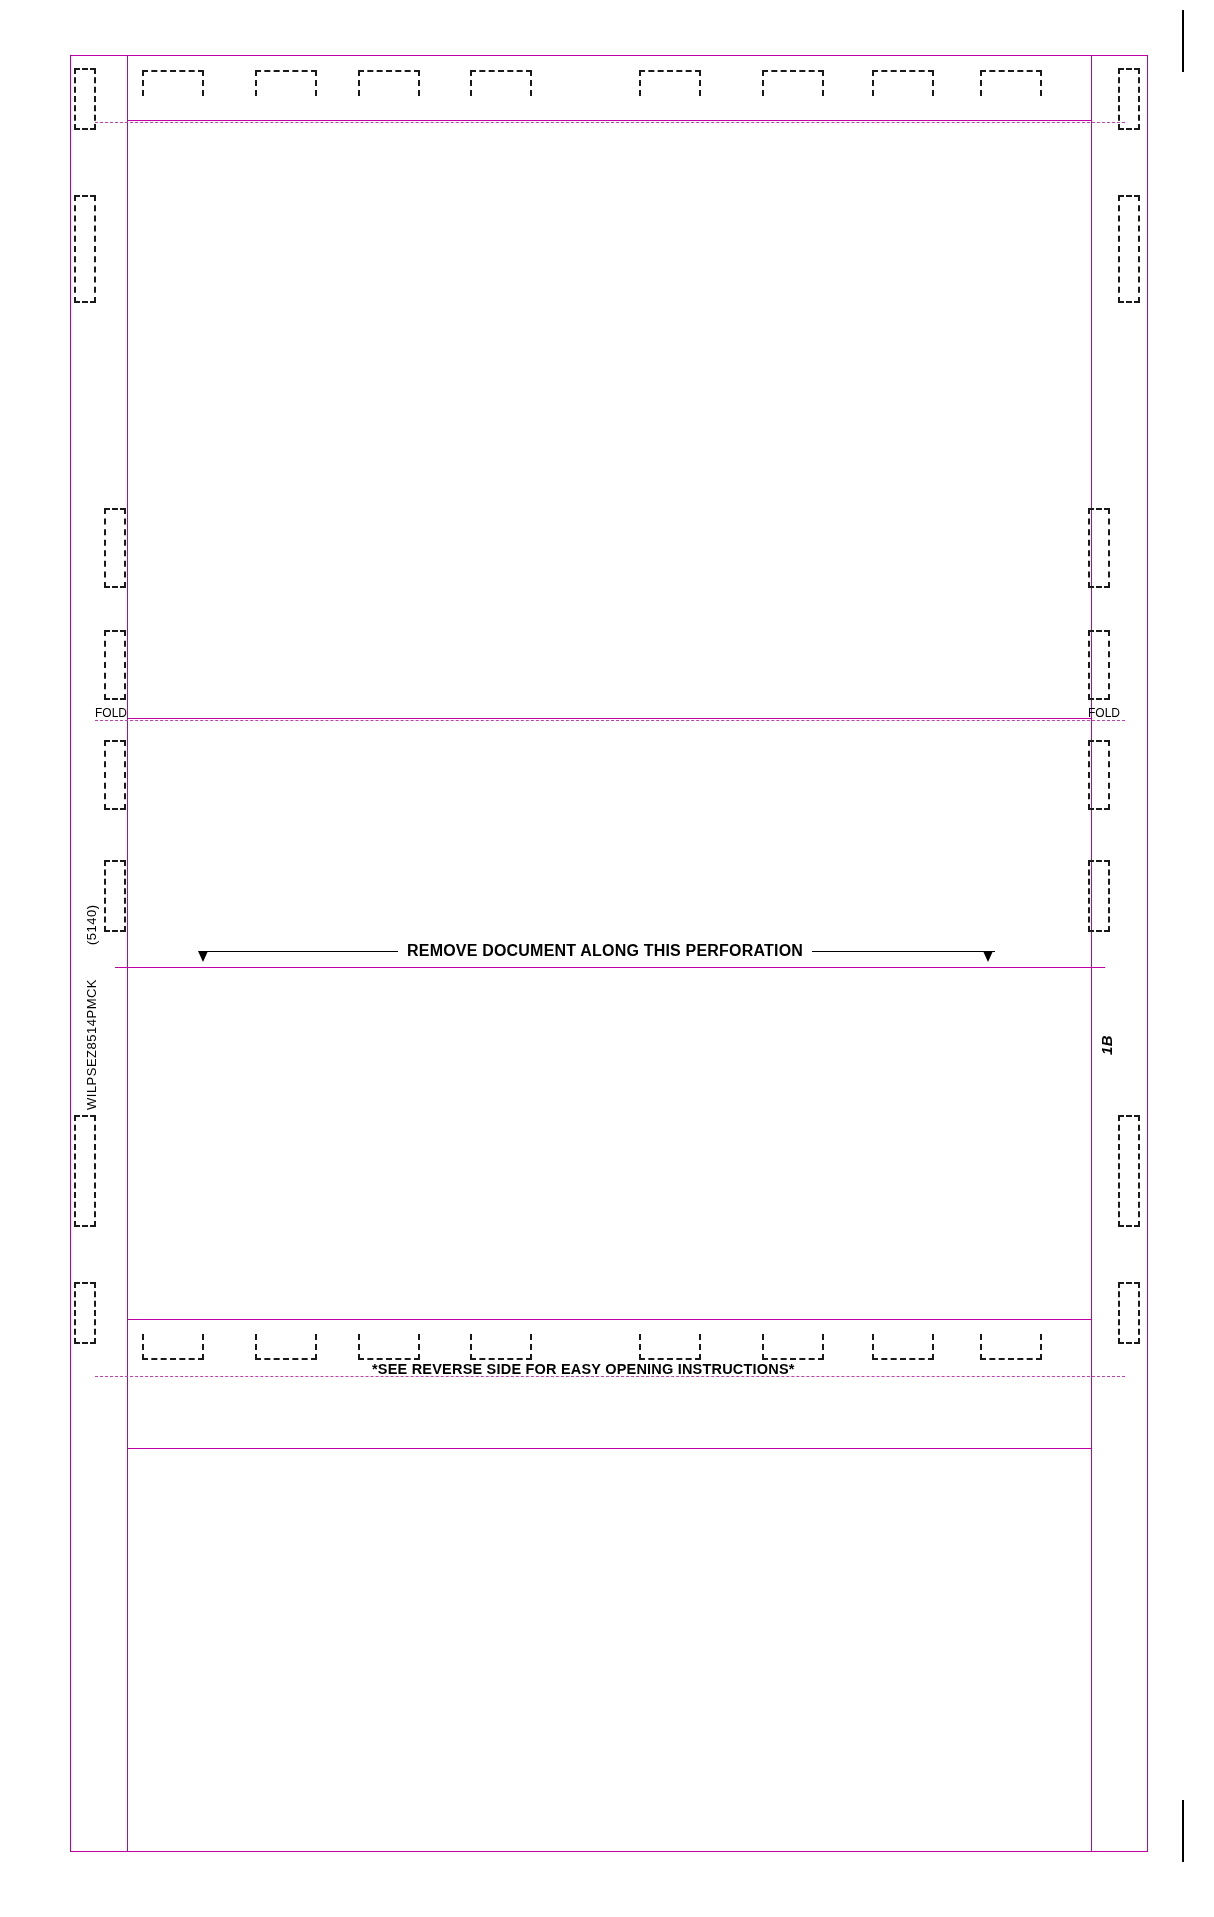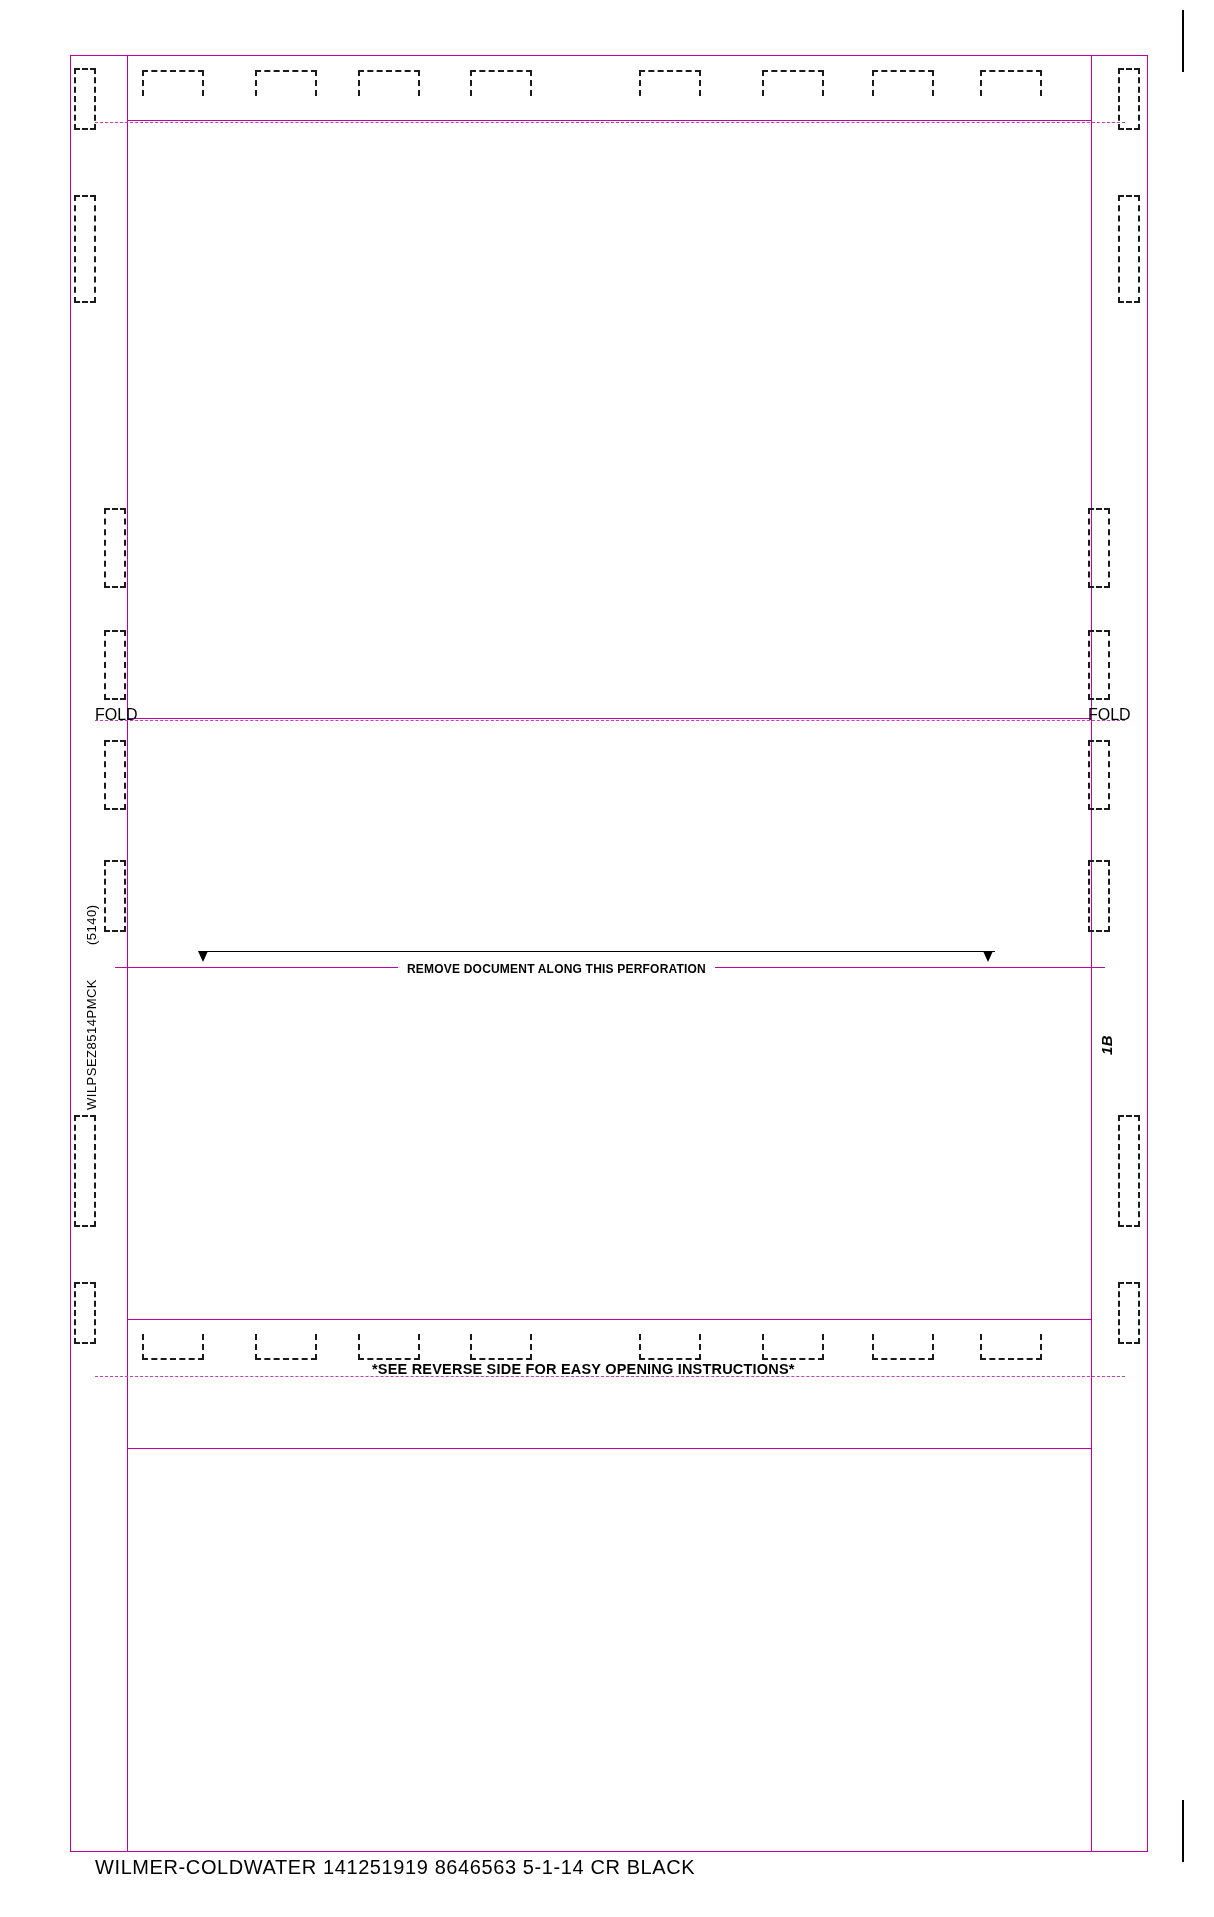--- a/index.html
+++ b/index.html
@@ -70,47 +70,46 @@
     box-sizing: border-box;
   }
 
   
   .lbl {
     position: absolute;
     font-size: 11px;
     color: #000;
     white-space: nowrap;
   }
-  .lbl.small { font-size: 16px; }
+  .lbl.small { font-size: 12px; }
 
   .vertical-lbl {
     position: absolute;
     font-size: 13px;
     color: #000;
     white-space: nowrap;
     transform-origin: 0 0;
     transform: rotate(-90deg);
     letter-spacing: 0.5px;
   }
   .vertical-lbl.italic {
     font-style: italic;
     font-weight: bold;
     font-size: 15px;
   }
 
   .perf-text {
     position: absolute;
-    font-size: 12px;
+    font-size: 16px;
     font-weight: bold;
     color: #000;
     background: #ffffff;
     padding: 0 9px;
     white-space: nowrap;
     letter-spacing: 0.2px;
-    margin-top: 20px;
   }
   .reverse-text {
     position: absolute;
     font-size: 14.5px;
     font-weight: bold;
     color: #000;
     white-space: nowrap;
     letter-spacing: 0.2px;
   }
 
@@ -213,15 +212,14 @@
   <div class="arrow-line" style="left:205px; top:951px; width:790px;"></div>
   <div class="arrow-head" style="left:198px; top:951px;"></div>
   <div class="arrow-head" style="left:983px; top:951px;"></div>
   <div class="perf-text" style="left:398px; top:942px;">REMOVE DOCUMENT ALONG THIS PERFORATION</div>
 
   <div class="reverse-text" style="left:372px; top:1361px;">*SEE REVERSE SIDE FOR EASY OPENING INSTRUCTIONS*</div>
 
   <div class="edge-tick" style="left:1182px; top:10px; height:62px;"></div>
   <div class="edge-tick" style="left:1182px; top:1800px; height:62px;"></div>
 
-  <div class="caption">WILMER-COLDWATER  141251919  8646563  5-1-14  CR  BLACK</div>
 
 </div>
 
 </body></html>

